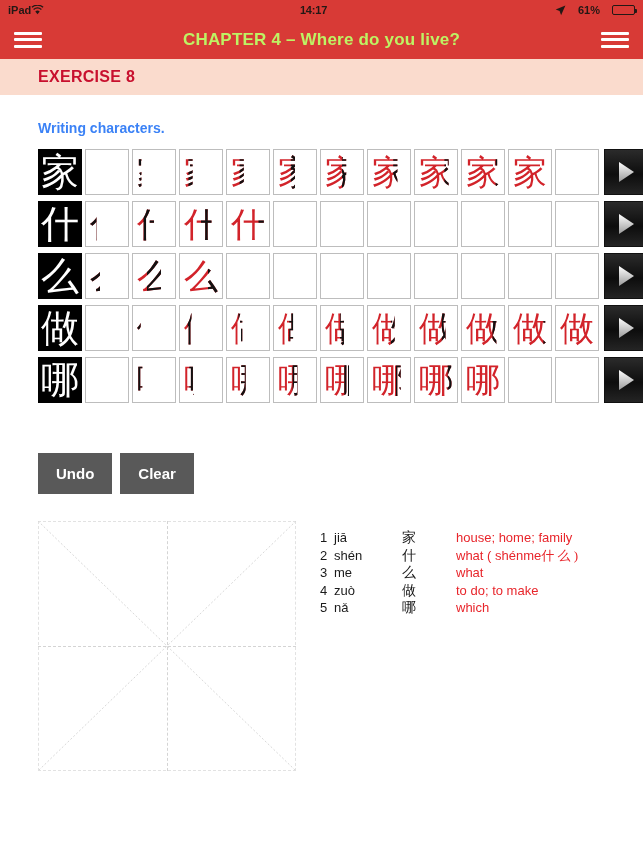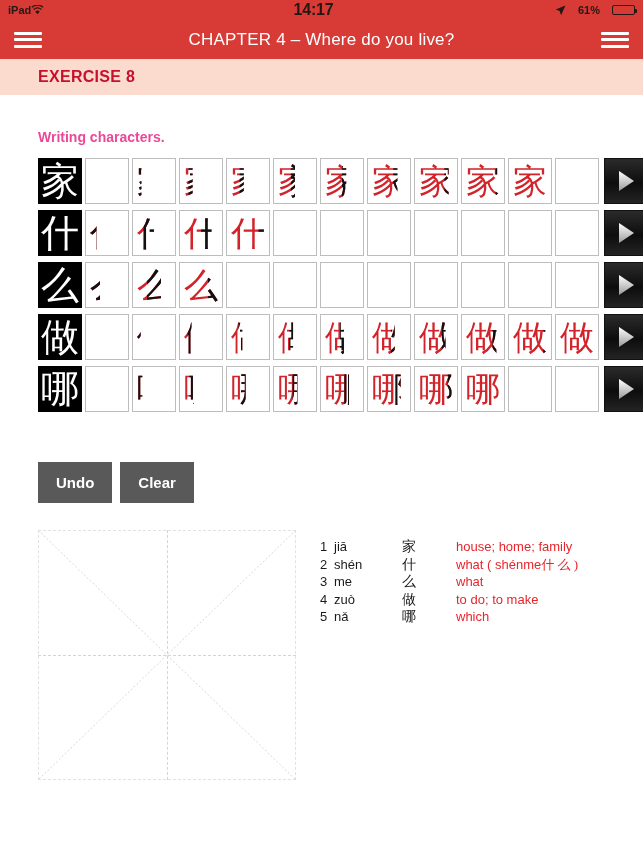--- a/index.html
+++ b/index.html
@@ -22,21 +22,21 @@
     color: #231815;
     font-size: 11px;
     font-weight: bold;
     position: relative;
   }
   .status-left { display: flex; align-items: center; }
   .status-center {
     position: absolute;
     left: 0; right: 16px;
     text-align: center;
-    font-size: 16px;
+    font-size: 11px;
     font-weight: bold;
     letter-spacing: -0.2px;
   }
   .status-right {
     margin-left: auto;
     display: flex;
     align-items: center;
     gap: 12px;
     z-index: 2;
   }
@@ -79,23 +79,23 @@
   .hamburger span {
     display: block;
     height: 3px;
     background: #ffffff;
     border-radius: 1px;
   }
   .nav-title {
     position: absolute;
     left: 0; right: 0;
     text-align: center;
-    color: #ffffff;
+    color: #bef264;
     font-size: 17px;
-    font-weight: normal;
+    font-weight: bold;
     letter-spacing: 0.2px;
     pointer-events: none;
   }
 
   
   .exercise-band {
     background: #FADBCD;
     height: 36px;
     display: flex;
     align-items: center;
@@ -107,22 +107,22 @@
     font-weight: bold;
     letter-spacing: 0.3px;
   }
 
   
   .content { padding: 0 38px; background: #ffffff; }
 
   .section-heading {
     font-size: 14px;
     font-weight: bold;
-    color: #ec4899;
-    margin-top: 34px;
+    color: #3b82f6;
+    margin-top: 25px;
     margin-bottom: 13px;
   }
 
   
   .stroke-table { display: flex; flex-direction: column; gap: 6px; }
   .stroke-row { display: flex; gap: 3px; align-items: center; }
 
   .cell {
     width: 44px;
     height: 46px;

